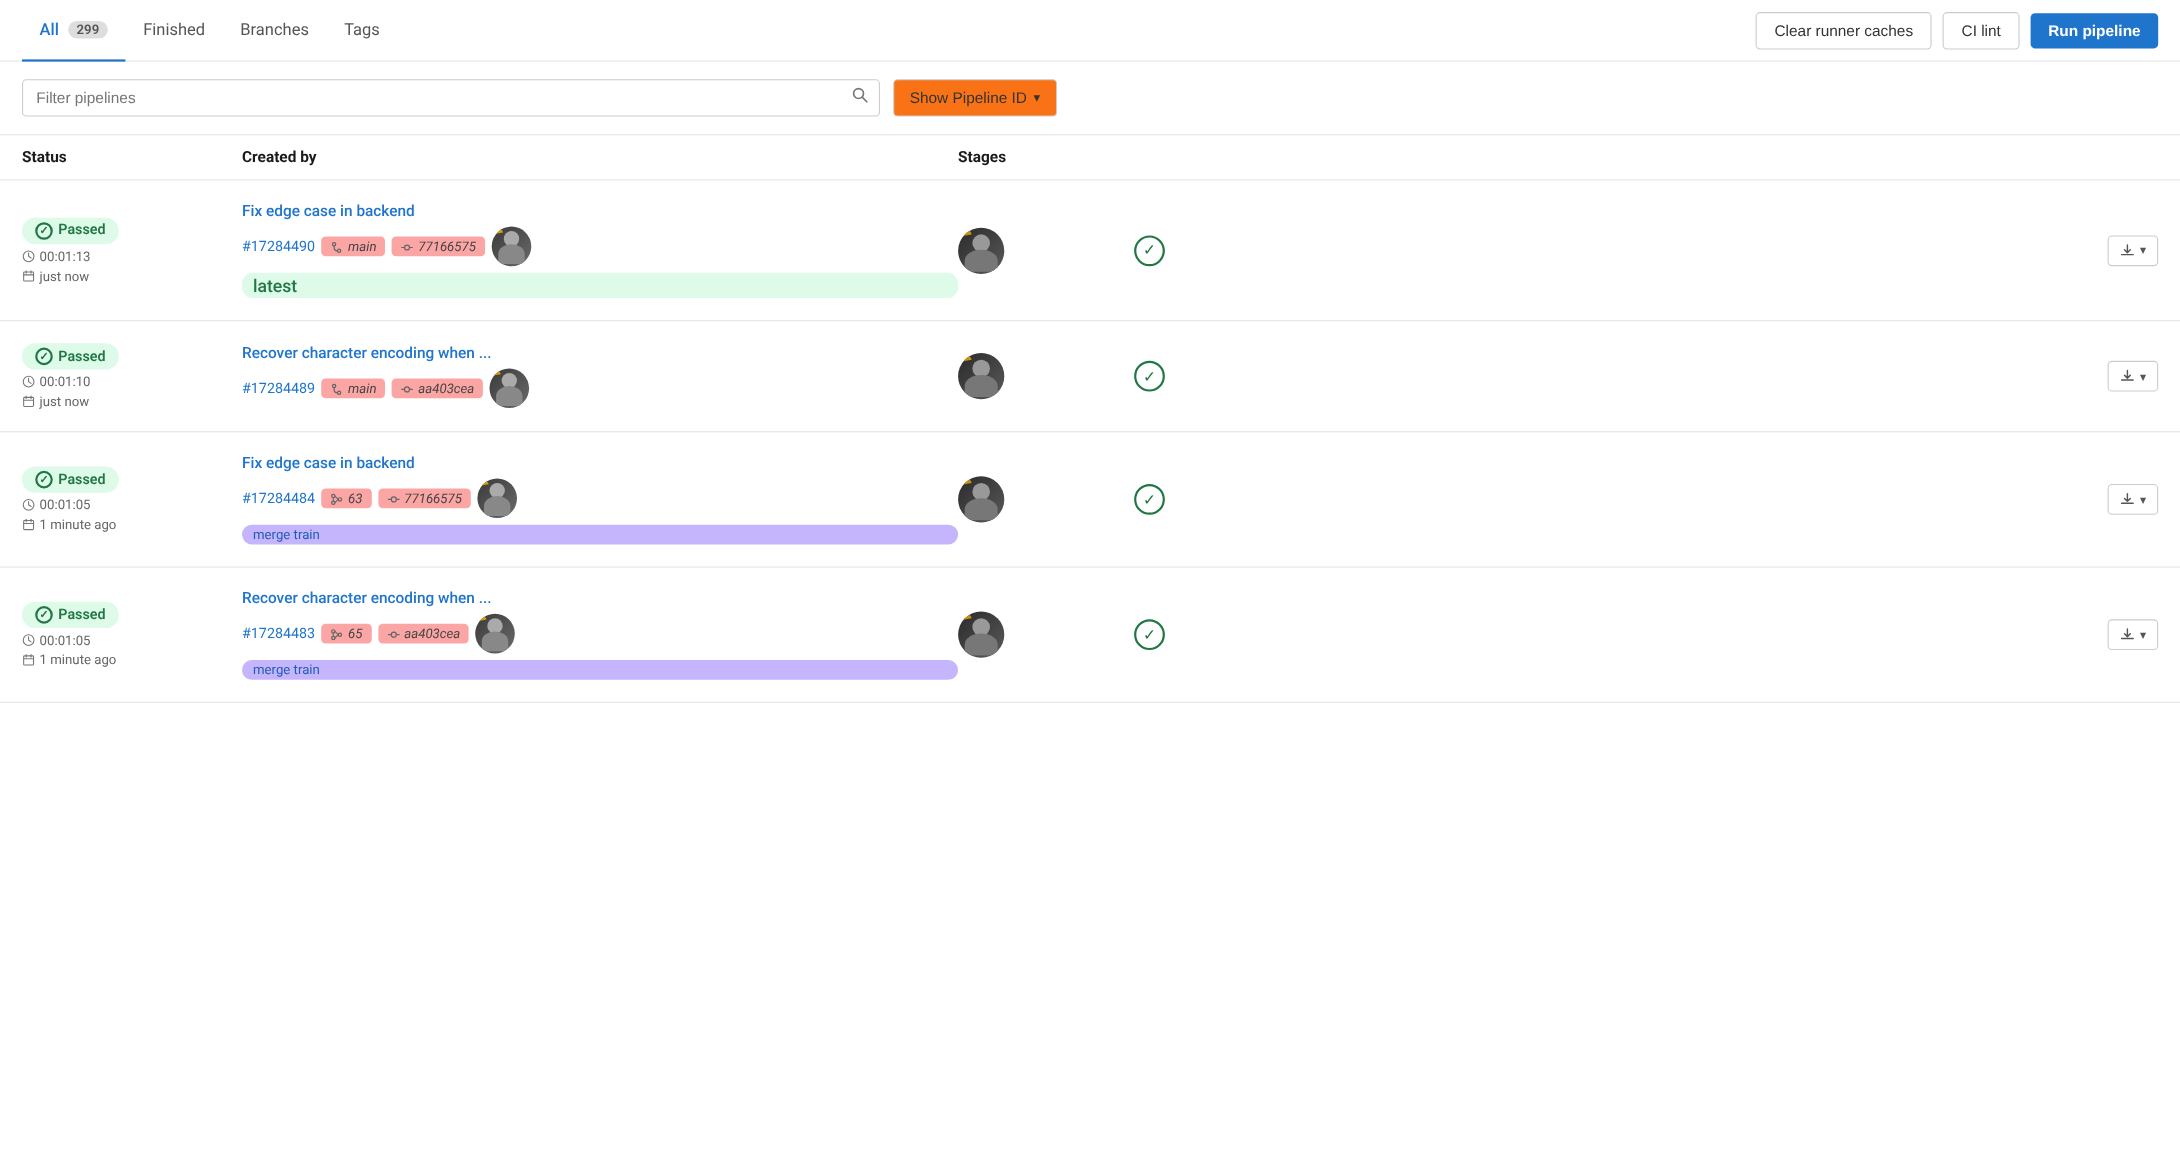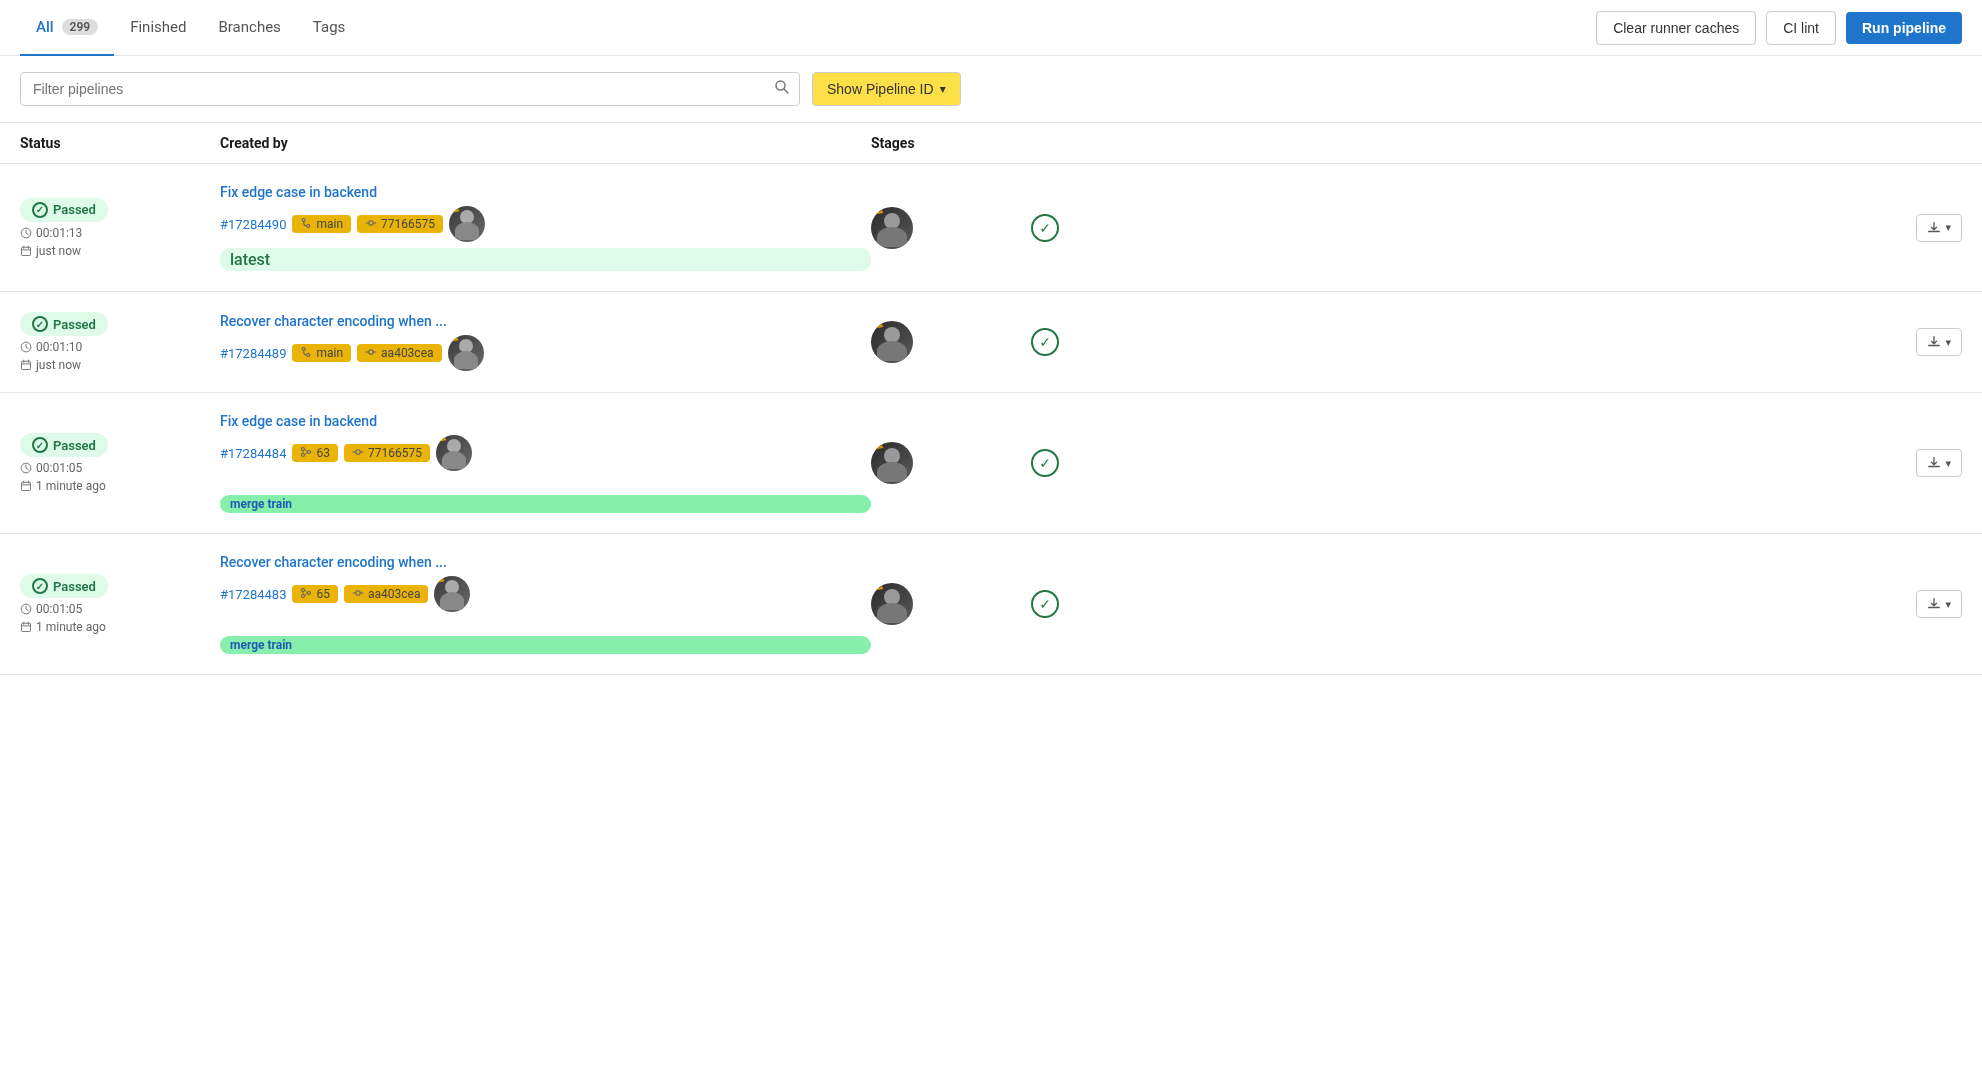--- a/index.html
+++ b/index.html
@@ -93,21 +93,21 @@
       top: 50%;
       transform: translateY(-50%);
       background: none;
       border: none;
       cursor: pointer;
       color: #777;
       font-size: 16px;
     }
     .show-pipeline-btn {
       border: 1px solid #ccc;
-      background: #fde047;
+      background: #f97316;
       padding: 8px 14px;
       border-radius: 4px;
       cursor: pointer;
       font-size: 14px;
       color: #333;
       display: flex;
       align-items: center;
       gap: 6px;
       white-space: nowrap;
     }
@@ -175,44 +175,44 @@
       gap: 6px;
       flex-wrap: wrap;
     }
     .pipeline-id {
       color: #1f75cb;
       font-size: 13px;
       cursor: pointer;
     }
     .meta-tag {
       display: inline-flex;
-      align-items: flex-start;
+      align-items: flex-end;
       gap: 4px;
-      background: #eab308;
+      background: #fca5a5;
       border-radius: 4px;
       padding: 2px 8px;
       font-size: 12px;
       color: #444;
+      font-style: italic;
     }
     .badge-latest {
       background: #ddfbe8;
       color: #217645;
       border-radius: 10px;
       padding: 2px 10px;
       font-size: 16px;
       font-weight: 500;
     }
     .badge-merge-train {
-      background: #86efac;
+      background: #c4b5fd;
       color: #1f5cb5;
       border-radius: 10px;
       padding: 2px 10px;
       font-size: 12px;
-      font-weight: 700;
-      margin-top: 18px;
+      font-weight: 400;
     }
 
     .avatar {
       width: 36px;
       height: 36px;
       border-radius: 50%;
       background: #444;
       overflow: hidden;
       display: flex;
       align-items: center;

